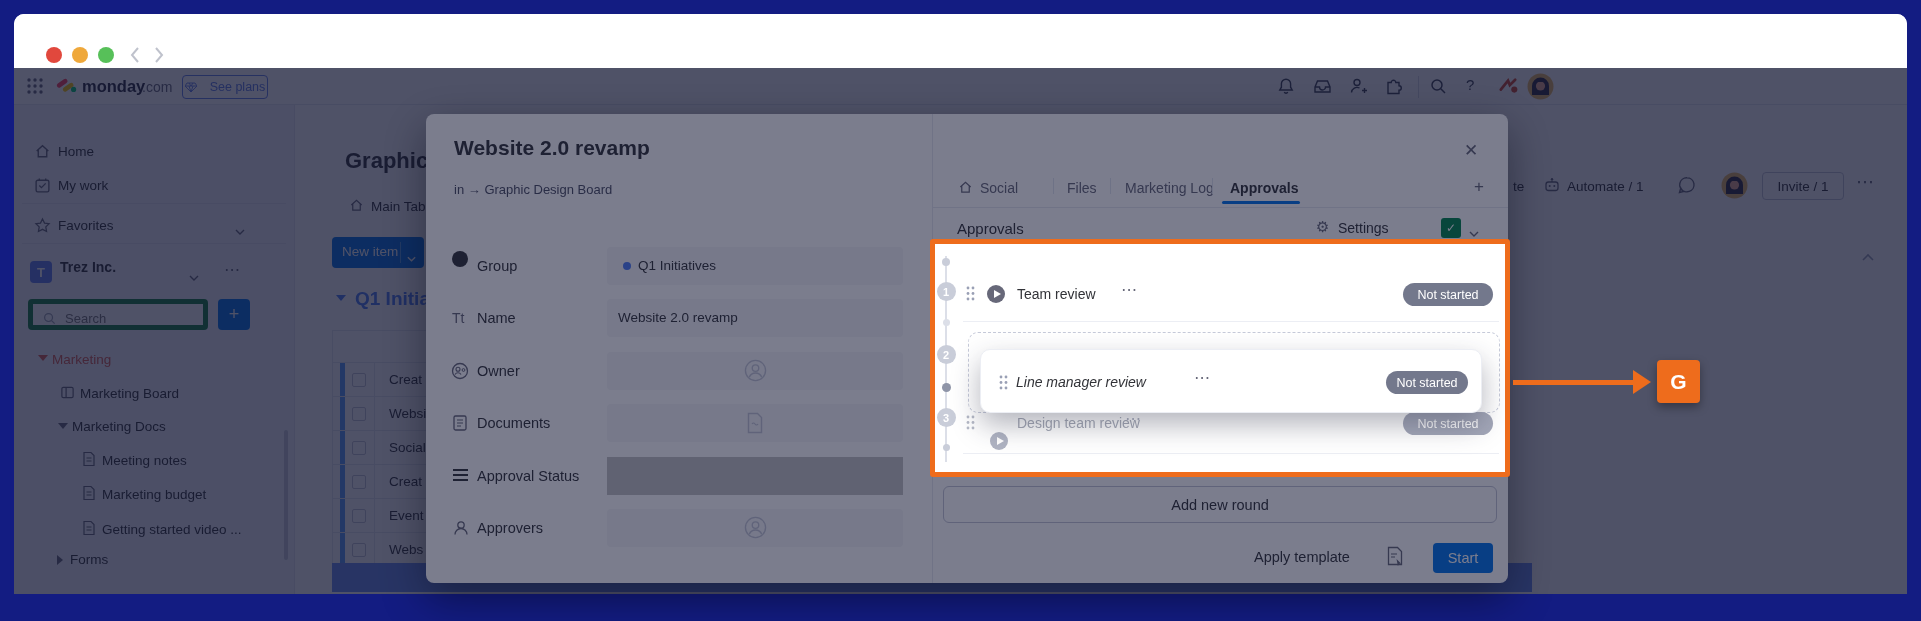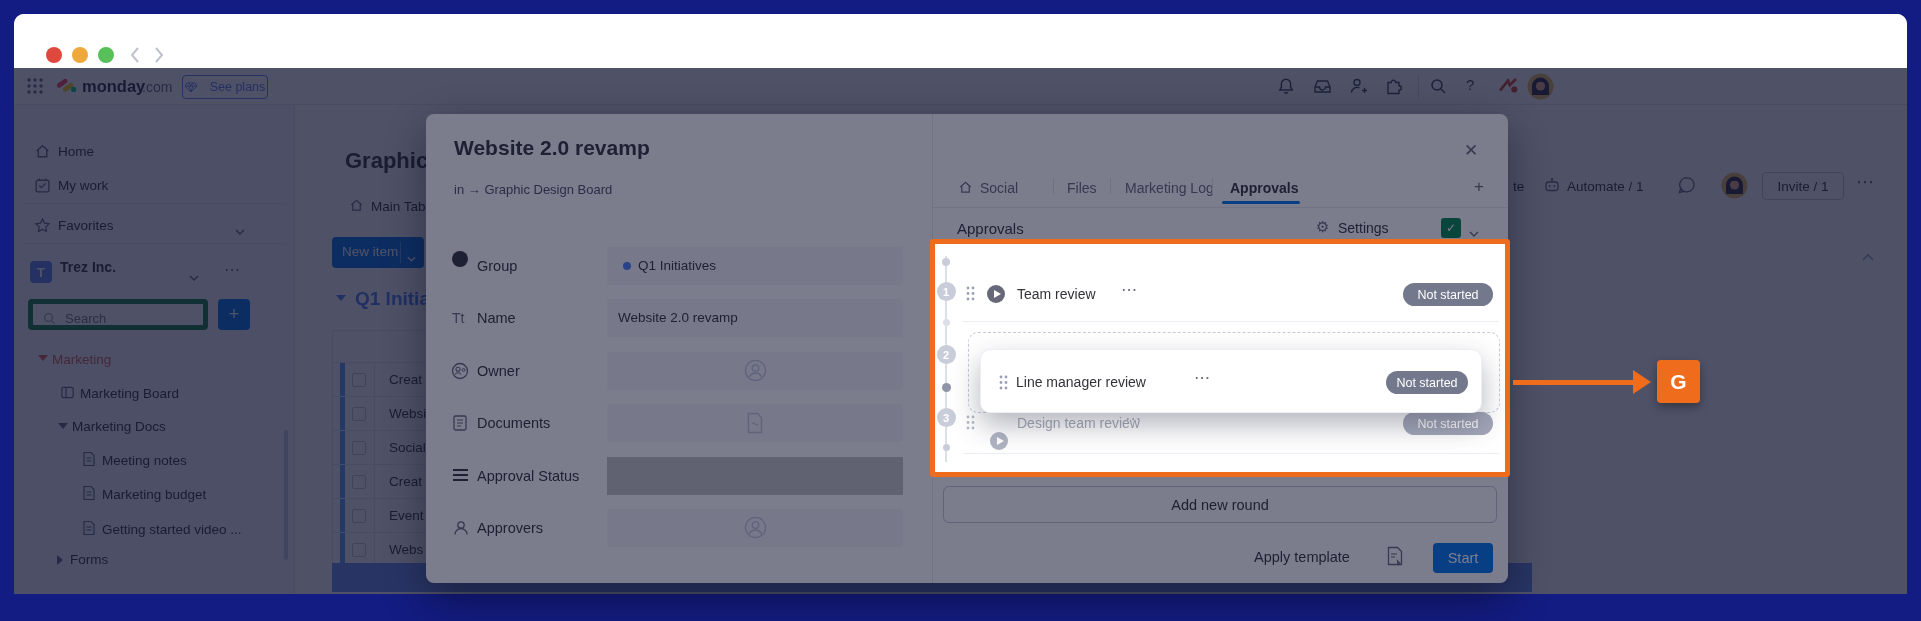--- a/index.html
+++ b/index.html
@@ -515,21 +515,21 @@
       <span class="abs" style="left:18px;top:25px;">
         <svg class="dots6" width="9" height="15" viewBox="0 0 9 15">
             <circle cx="2" cy="2" r="1.4"></circle>
             <circle cx="7" cy="2" r="1.4"></circle>
             <circle cx="2" cy="7.5" r="1.4"></circle>
             <circle cx="7" cy="7.5" r="1.4"></circle>
             <circle cx="2" cy="13" r="1.4"></circle>
             <circle cx="7" cy="13" r="1.4"></circle>
           </svg>
       </span>
-      <span class="abs txt roundname" style="left:35px;top:24px;">Line manager review</span>
+      <span class="abs txt roundname" style="left:35px;top:24px;font-style:italic;">Line manager review</span>
       <span class="abs txt" style="left:213px;top:18px;font-size:16px;color:#676879;">⋯</span>
       <div class="abs pill" style="left:405px;top:21px;width:82px;height:23px;background:#73788c;">Not started</div>
     </div>
   </div>
 
   <div class="abs annot" style="left:1513px;top:380px;width:122px;height:5px;background:#ee6c1c;"></div>
   <div class="abs annot" style="left:1633px;top:370px;width:0;height:0;border-left:18px solid #ee6c1c;border-top:12px solid transparent;border-bottom:12px solid transparent;"></div>
   <div class="abs annot" style="left:1657px;top:360px;width:43px;height:43px;border-radius:4px;background:#ee6c1c;box-shadow:0 4px 10px rgba(0,0,0,0.35);color:#fff;font-size:21px;font-weight:700;display:flex;align-items:center;justify-content:center;">G</div>
 </div>
 

